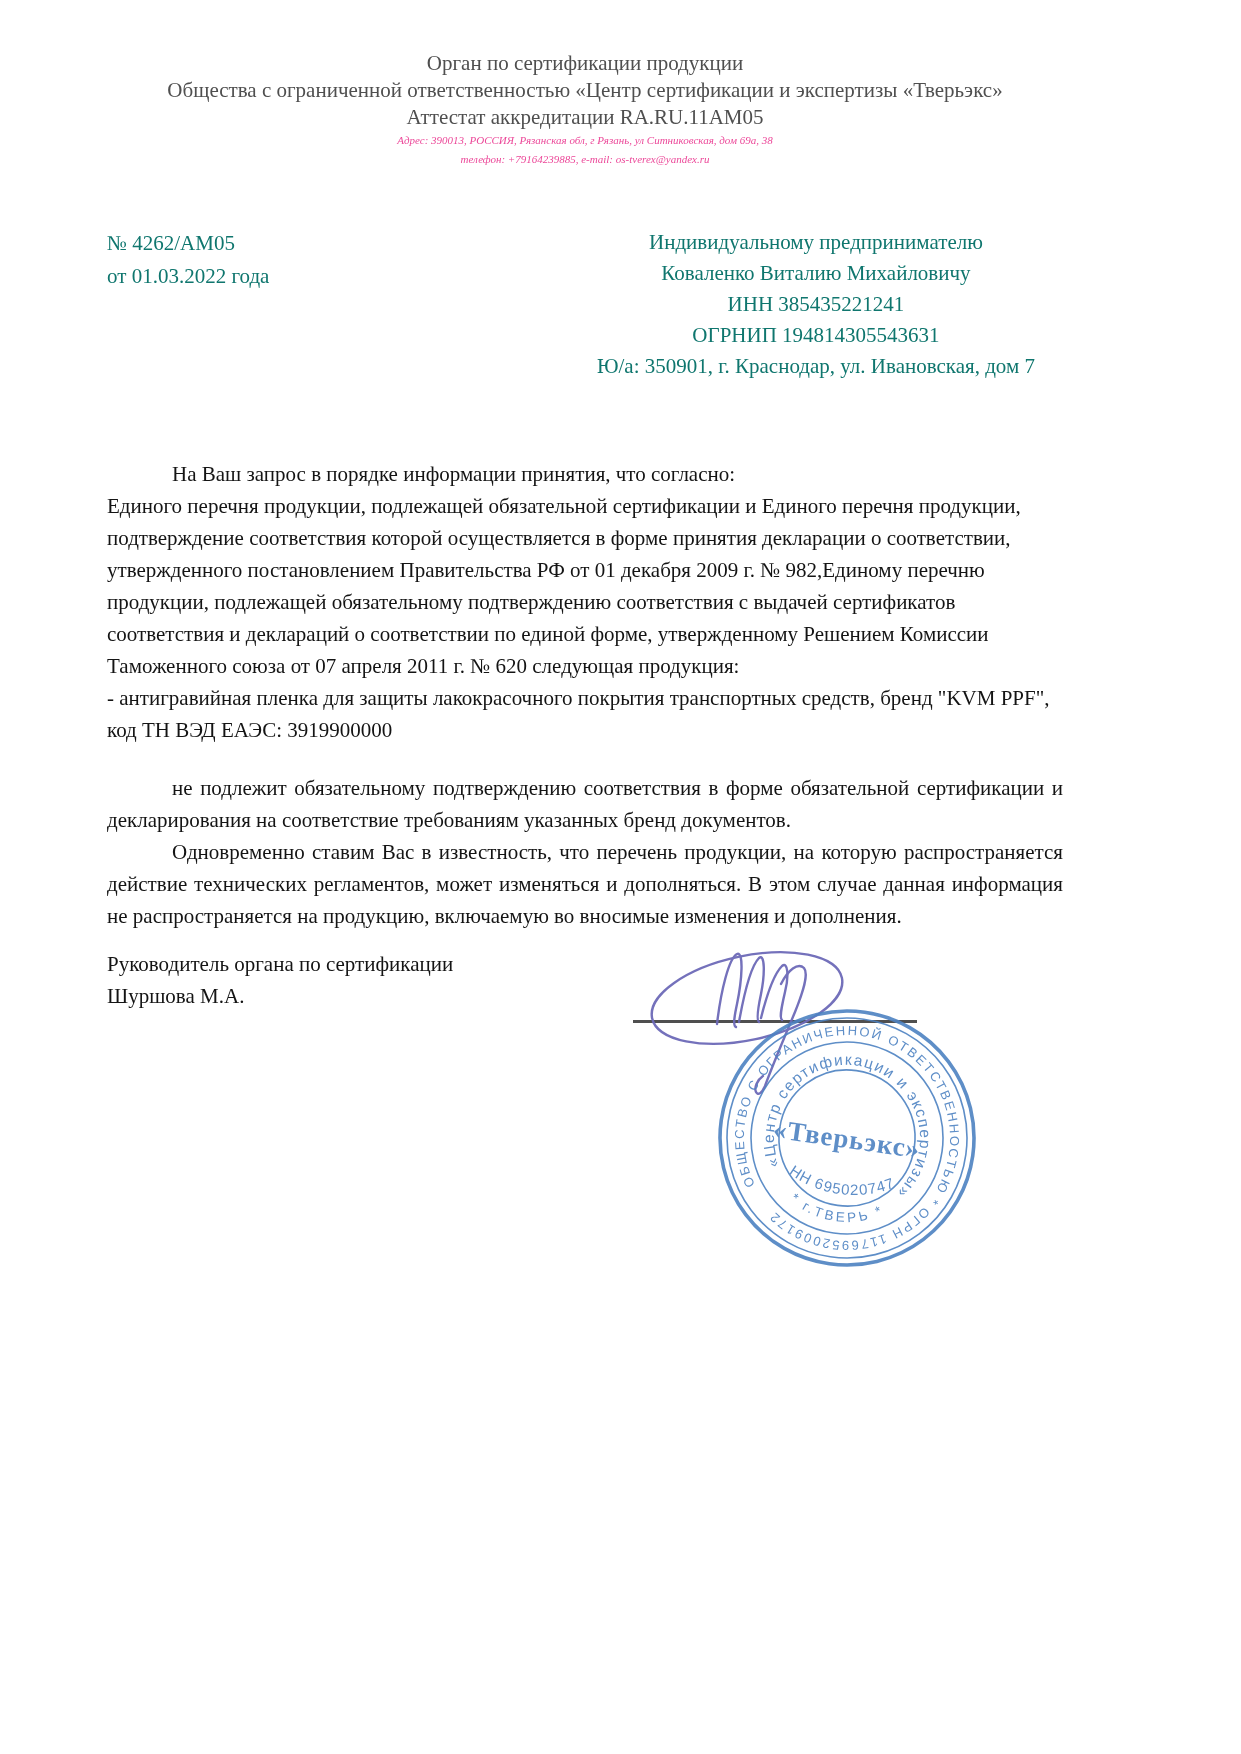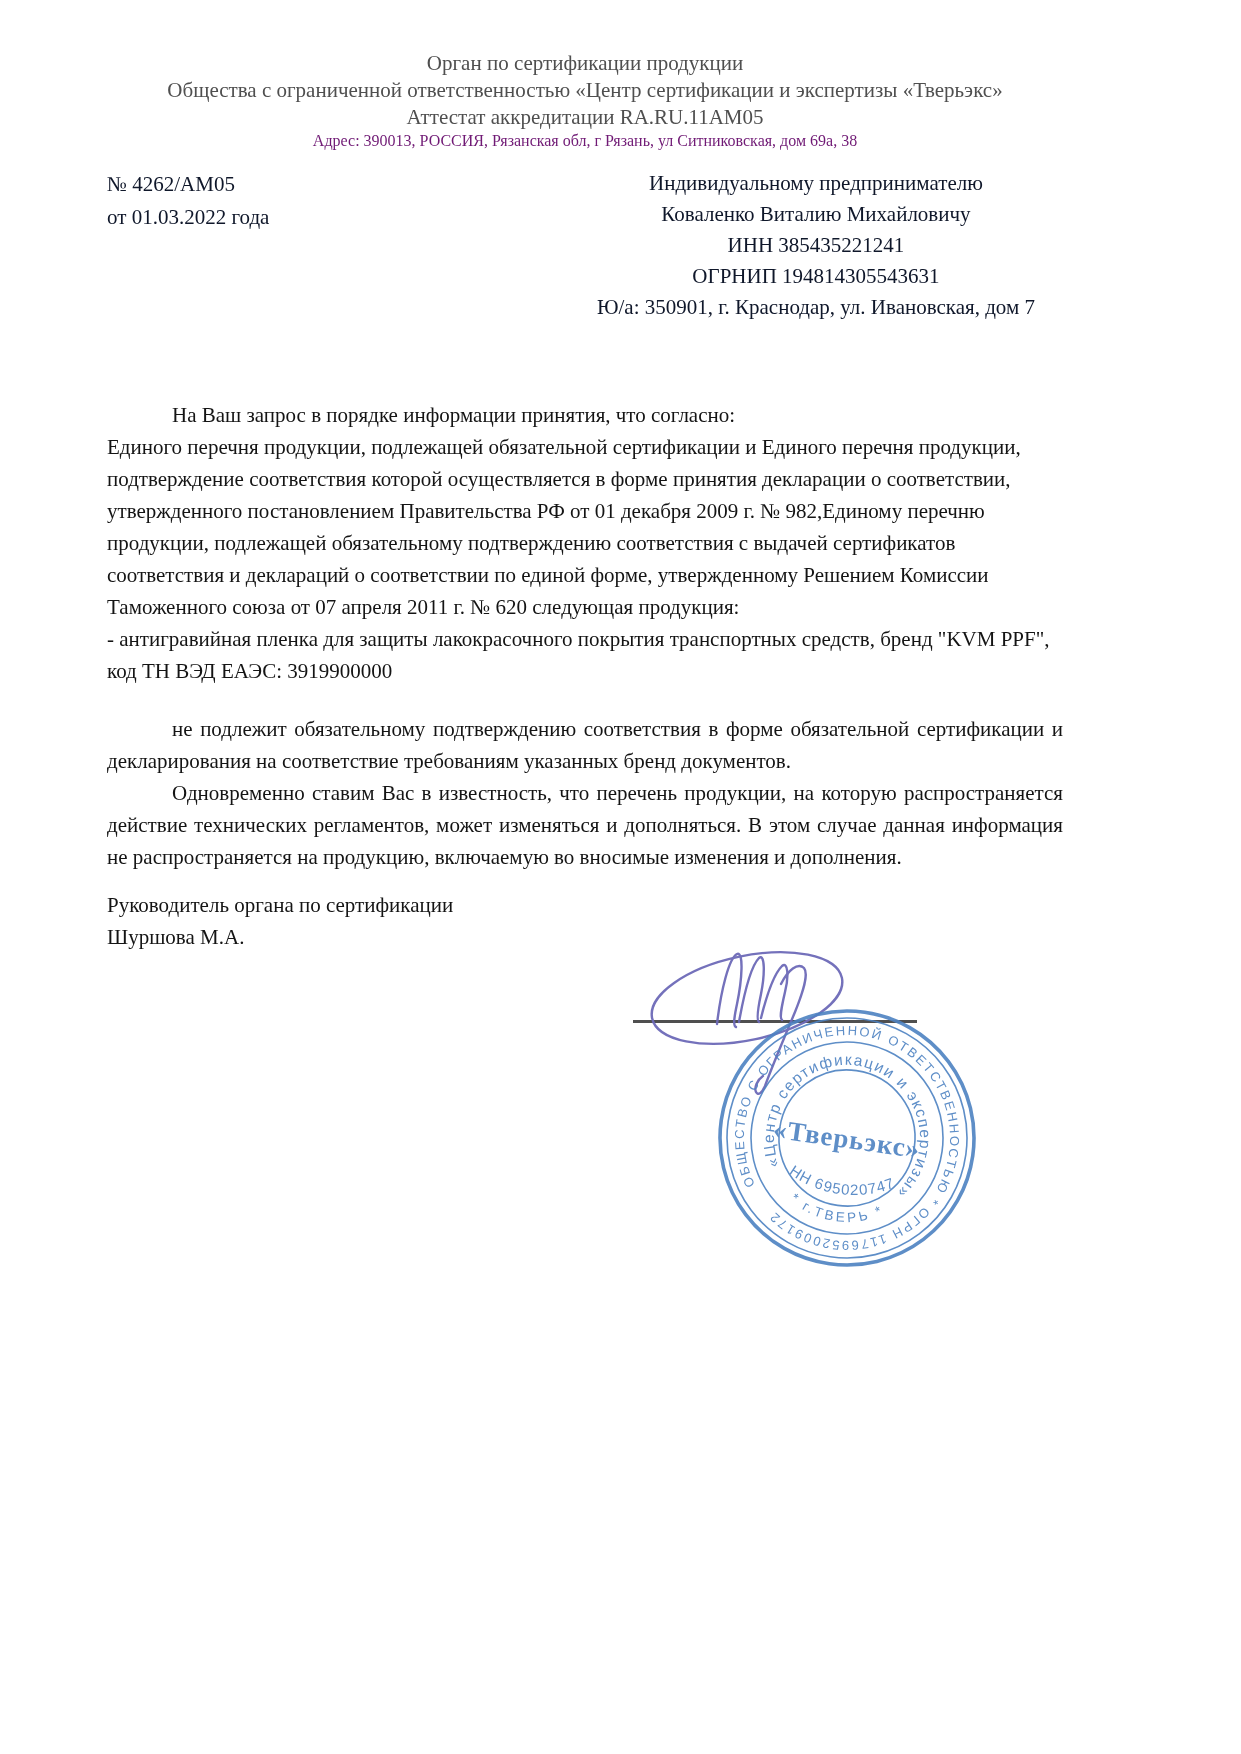--- a/index.html
+++ b/index.html
@@ -8,26 +8,26 @@
     width:1241px; height:1754px;
     background:#ffffff;
     font-family:"Liberation Serif","DejaVu Serif",serif;
     overflow:hidden;
   }
   .content { position:absolute; left:107px; top:0; width:956px; }
 
   
   .letterhead { margin-top:50px; text-align:center; color:#4f4f4f; }
   .letterhead .big { font-size:21px; line-height:27px; }
-  .letterhead .small { font-size:16px; line-height:19px; color:#701a75; }
+  .letterhead .small { font-size:11px; line-height:19px; color:#ec4899;font-style:italic; }
   .letterhead .small:first-of-type { margin-top:3px; }
 
   
-  .ref-row { display:flex; justify-content:space-between; margin-top:18px;
-             font-size:21px; color:#0f172a; }
+  .ref-row { display:flex; justify-content:space-between; margin-top:58px;
+             font-size:21px; color:#0f766e; }
   .ref-block { line-height:33px; white-space:nowrap; }
   .recipient { text-align:center; line-height:31px; margin-right:28px; }
 
   
   .letter-body { margin-top:76px; font-size:21px; line-height:32px; color:#141414; }
   .indent { text-indent:65px; }
   .justify { text-align:justify; }
   .p-gap { margin-top:26px; }
 
   
@@ -45,20 +45,21 @@
 <body>
 
 <div class="page">
   <div class="content">
 
     <div class="letterhead">
       <div class="big">Орган по сертификации продукции</div>
       <div class="big">Общества с ограниченной ответственностью «Центр сертификации и экспертизы «Тверьэкс»</div>
       <div class="big">Аттестат аккредитации RA.RU.11АМ05</div>
       <div class="small">Адрес: 390013, РОССИЯ, Рязанская обл, г Рязань, ул Ситниковская, дом 69а, 38</div>
+      <div class="small">телефон: +79164239885, e-mail: os-tverex@yandex.ru</div>
     </div>
 
     <div class="ref-row">
       <div class="ref-block">
         <div>№ 4262/АМ05</div>
         <div>от 01.03.2022 года</div>
       </div>
       <div class="recipient">
         <div>Индивидуальному предпринимателю</div>
         <div>Коваленко Виталию Михайловичу</div>

